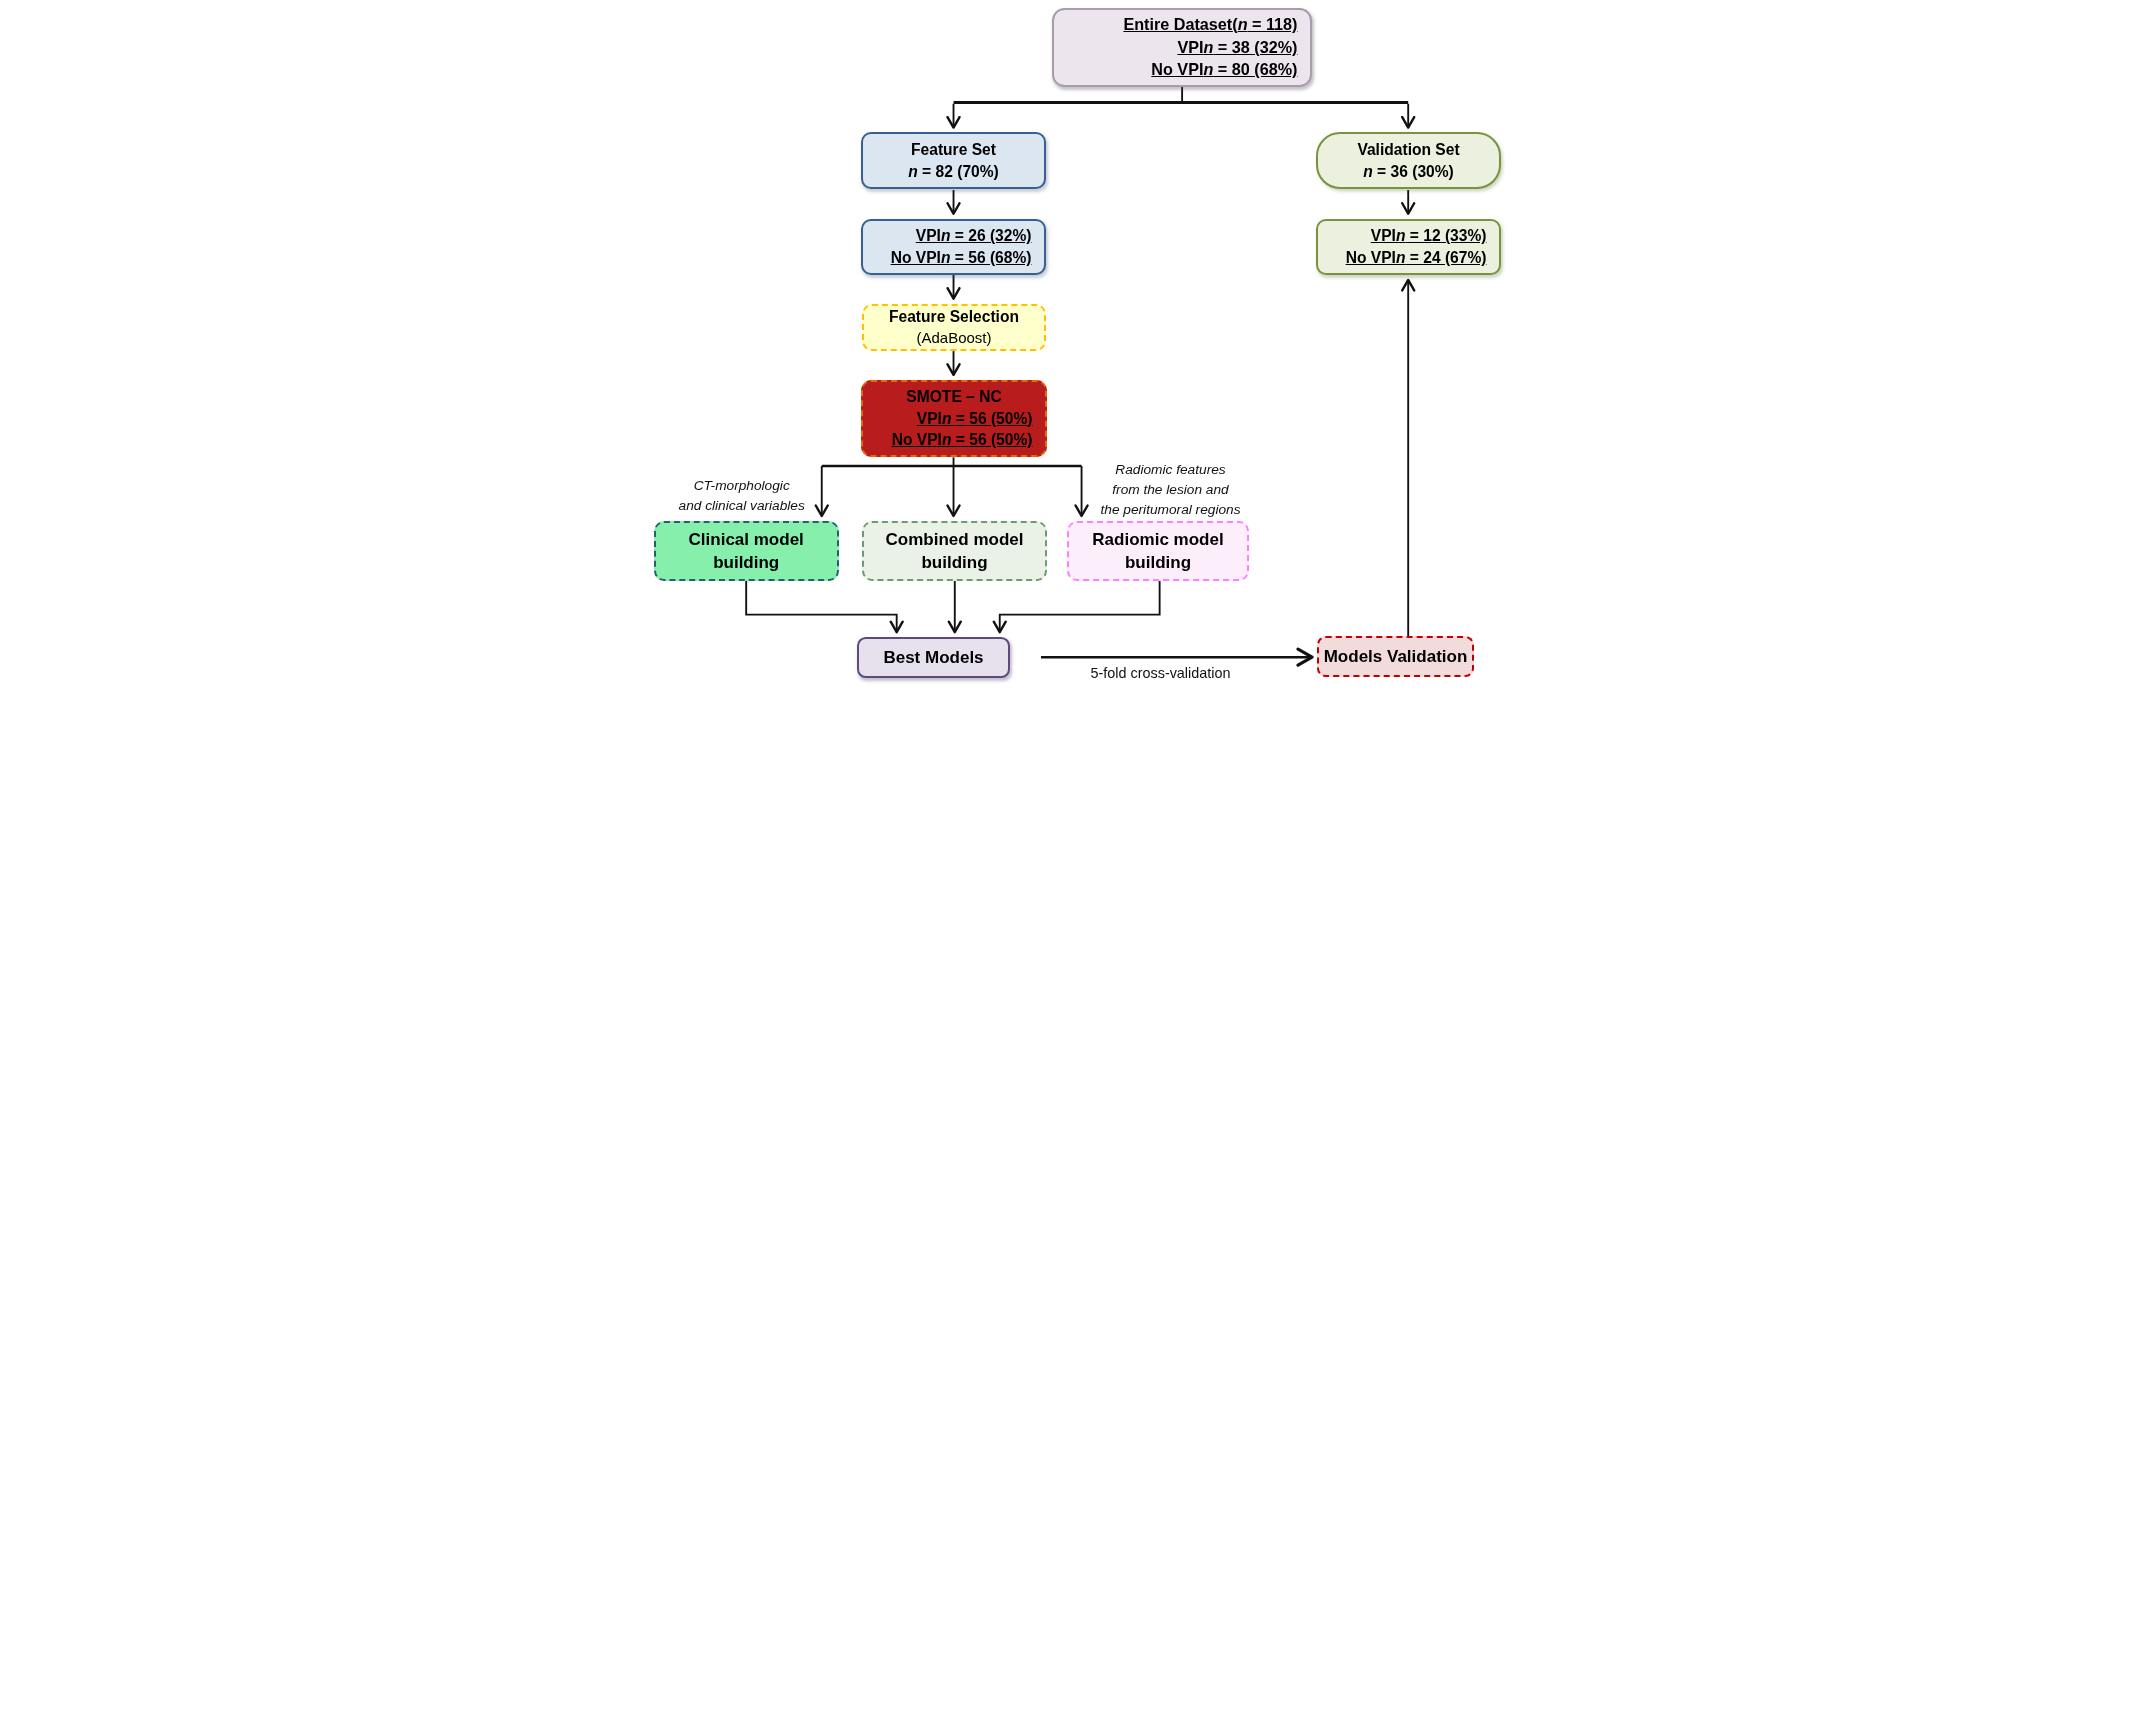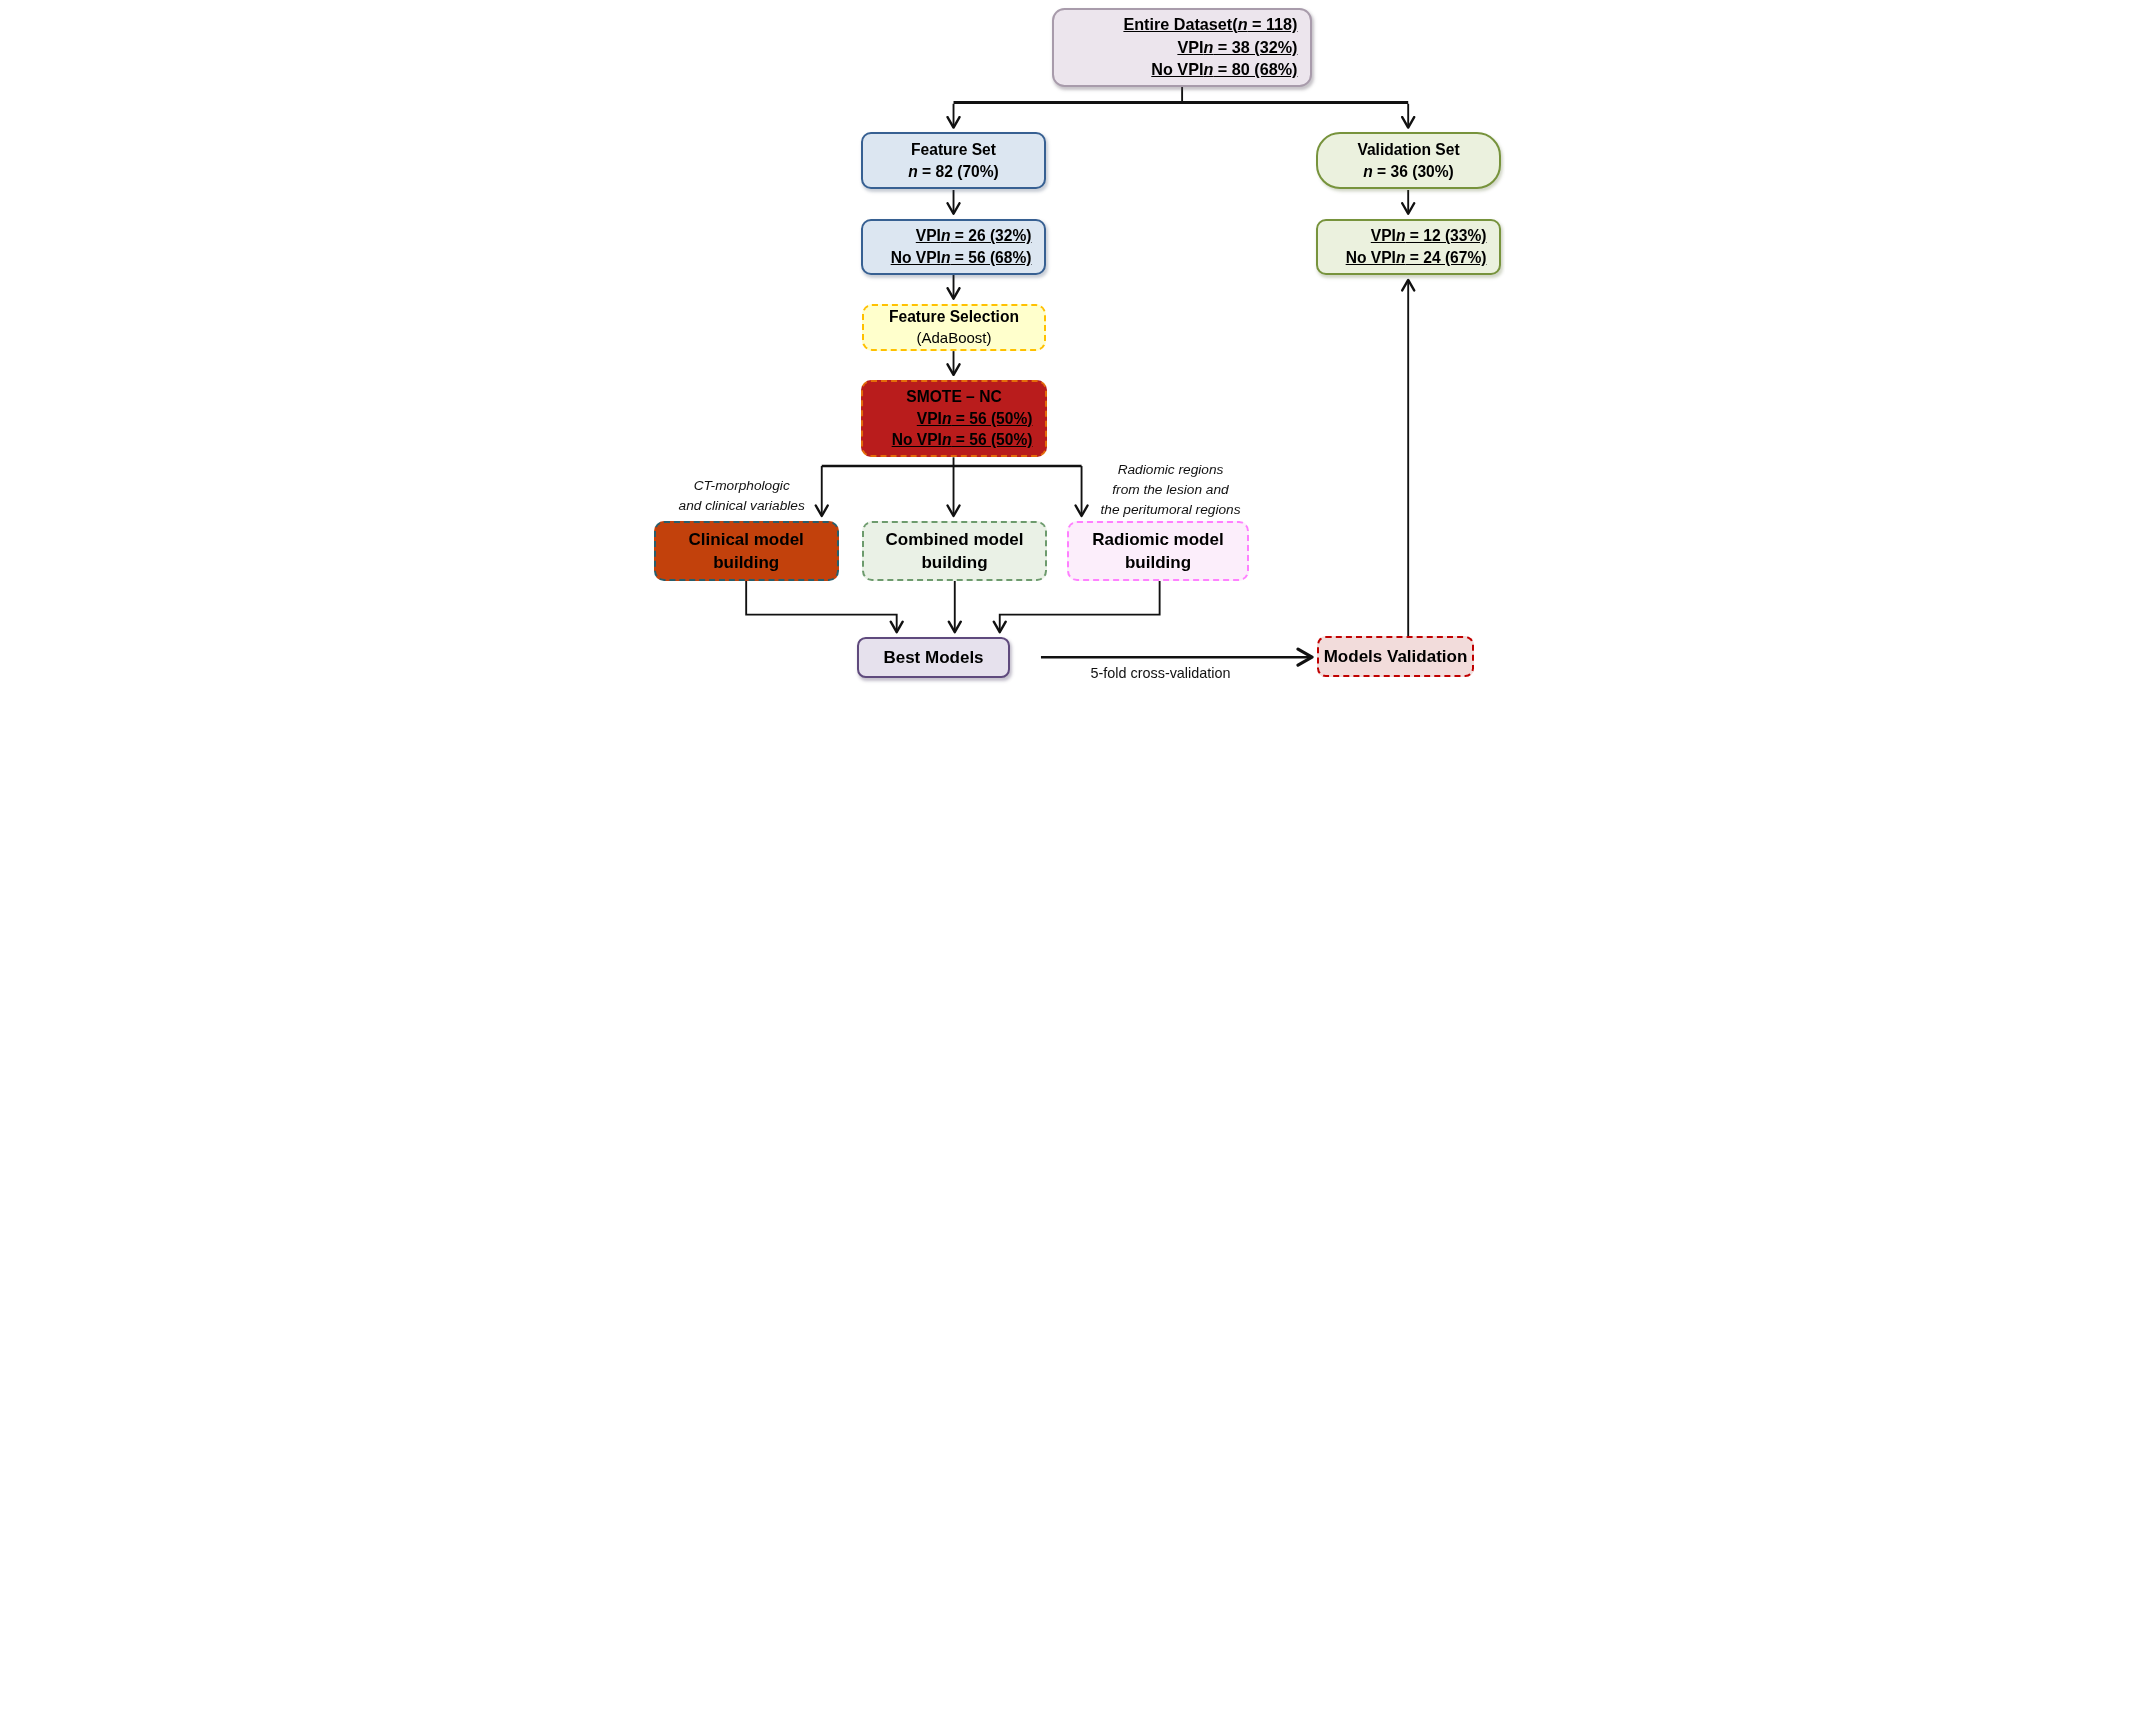--- a/index.html
+++ b/index.html
@@ -17,21 +17,21 @@
   .stat-var{font-style:italic;font-weight:700;}
   
   .b-entire   {background:#ECE5ED;border:2.5px solid #A89BAB;border-radius:12.5px;font-size:16.2px;
                box-shadow:1.9px 2.5px 3.1px rgba(90,80,95,.35);}
   .b-blue     {background:#DCE6F1;border:2.5px solid #376092;border-radius:10px;font-size:15.6px;
                box-shadow:1.9px 2.5px 3.1px rgba(40,60,90,.25);}
   .b-green    {background:#EBF1DE;border:2.5px solid #77933C;border-radius:10px;font-size:15.6px;
                box-shadow:1.9px 2.5px 3.1px rgba(70,90,30,.25);}
   .b-yellow   {background:#FFFFCC;border:2.5px dashed #FFC000;border-radius:10px;font-size:15.6px;}
   .b-orange   {background:#b91c1c;border:2.5px dashed #E36C0A;border-radius:10px;font-size:15.6px;}
-  .b-teal     {background:#c2410c;border:2.5px dashed #265F6E;border-radius:10px;font-size:17px;}
+  .b-teal     {background:#86efac;border:2.5px dashed #265F6E;border-radius:10px;font-size:17px;}
   .b-sage     {background:#EAF1E6;border:2.5px dashed #6D9B6D;border-radius:10px;font-size:17px;}
   .b-pink     {background:#FCEEFB;border:2.5px dashed #FF80FF;border-radius:10px;font-size:17px;}
   .b-purple   {background:#E6E1ED;border:2.5px solid #5F4A7D;border-radius:8.7px;font-size:17px;
                box-shadow:1.9px 2.5px 3.1px rgba(60,45,85,.3);}
   .b-red      {background:#F2DCDB;border:2.5px dashed #C00000;border-radius:8.7px;font-size:17px;}
   .subtitle{font-weight:400;font-size:15px;}
   .note{
     position:absolute;z-index:1;font-style:italic;font-size:13.7px;font-weight:400;
     line-height:1.45;text-align:center;color:#111;
   }
@@ -139,21 +139,21 @@
       <span>No VPI</span>
       <span><span class="stat-var">n</span><span> = 56 (50%)</span></span>
     </div>
   </div>
 
   <div class="note" style="left:6.2px;top:476px;width:181px;">
     <div>CT-morphologic</div>
     <div>and clinical variables</div>
   </div>
   <div class="note" style="left:432px;top:460px;width:187px;">
-    <div>Radiomic regions</div>
+    <div>Radiomic features</div>
     <div>from the lesion and</div>
     <div>the peritumoral regions</div>
   </div>
 
   <div class="box b-teal" style="left:8.7px;top:521px;width:185px;height:60px;">
     <div>Clinical model</div>
     <div>building</div>
   </div>
   <div class="box b-sage" style="left:217px;top:521px;width:185px;height:60px;">
     <div>Combined model</div>

